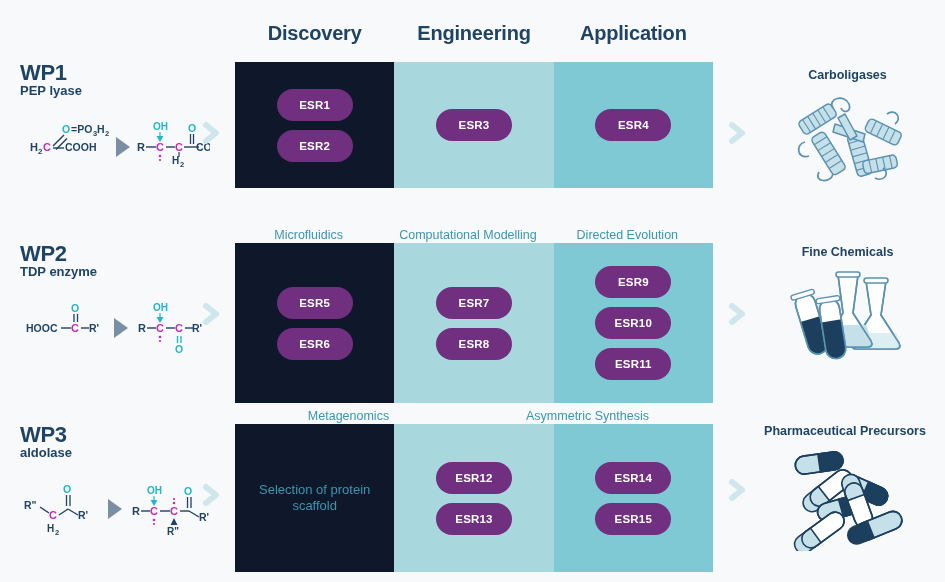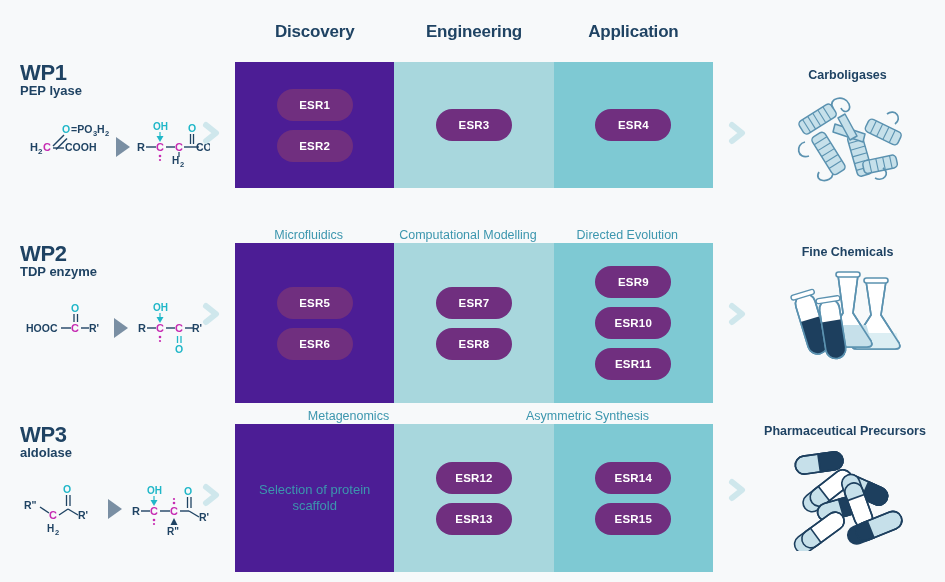--- a/index.html
+++ b/index.html
@@ -27,21 +27,21 @@
   .col-headers {
     position: absolute;
     top: 22px;
     left: 235px;
     width: 478px;
     display: flex;
   }
   .col-header {
     flex: 1 1 0;
     text-align: center;
-    font-size: 17px;
+    font-size: 20px;
     font-weight: bold;
     letter-spacing: -0.2px;
     color: #1f4363;
   }
 
   
   .row {
     position: absolute;
     left: 0;
     width: 945px;
@@ -95,21 +95,21 @@
   }
   .stage-cell {
     flex: 1 1 0;
     position: relative;
     display: flex;
     flex-direction: column;
     align-items: center;
     justify-content: center;
     gap: 9px;
   }
-  .cell-discovery   { background: #4c1d95; }
+  .cell-discovery   { background: #0f172a; }
   .cell-engineering { background: #a8d7dd; }
   .cell-application { background: #7ec9d3; }
 
   .pill {
     background: #702f7f;
     color: #ffffff;
     font-size: 11.5px;
     font-weight: bold;
     letter-spacing: 0.2px;
     border-radius: 999px;

